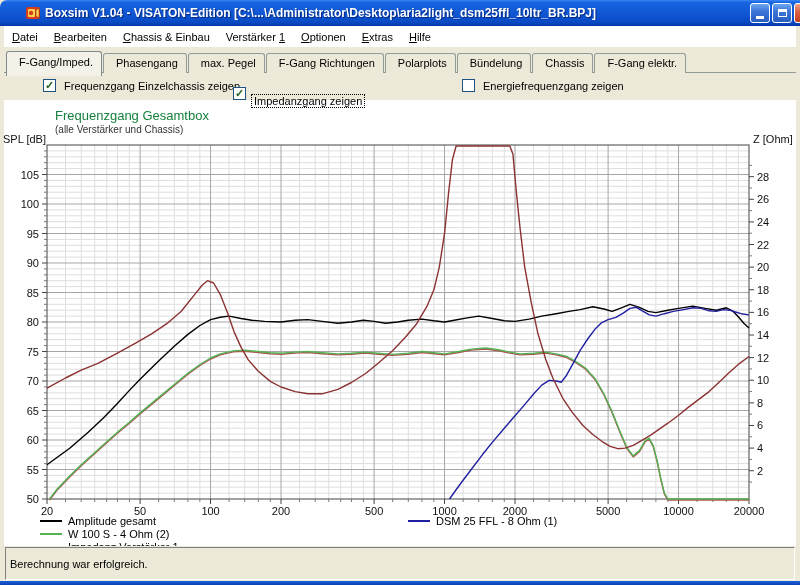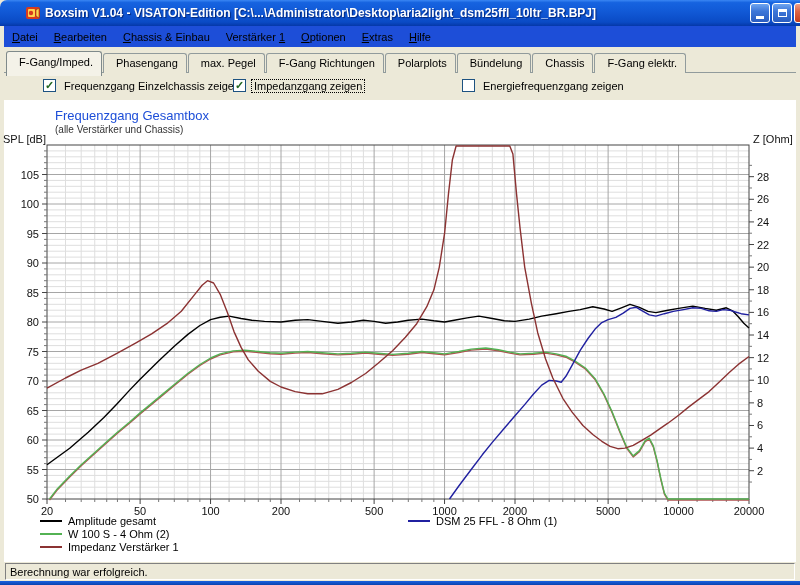--- a/index.html
+++ b/index.html
@@ -18,50 +18,50 @@
   .title-text{color:#fff;font-weight:bold;font-size:12px;text-shadow:1px 1px 1px #00257a;
     white-space:nowrap;overflow:hidden;flex:1;}
   .winbtns{display:flex;gap:2px;margin-right:6px;}
   .winbtn{width:20px;height:20px;border-radius:3px;border:1px solid #fff;
     display:flex;align-items:center;justify-content:center;color:#fff;font-size:11px;line-height:1;
     background:linear-gradient(180deg,#6ea5f0 0%,#3d76d8 40%,#2a5dc0 100%);box-sizing:border-box;}
   .winbtn.close{background:linear-gradient(180deg,#f0a088 0%,#dd6547 40%,#c43c1d 100%);font-weight:bold;font-size:13px;}
   .glyph-min{width:8px;height:3px;background:#fff;margin-top:9px;}
   .glyph-max{width:9px;height:8px;border:1px solid #fff;border-top:3px solid #fff;box-sizing:border-box;}
   
-  .menubar{position:absolute;left:4px;right:4px;top:26px;height:21px;background:#1d4ed8;
+  .menubar{position:absolute;left:4px;right:4px;top:26px;height:21px;background:#ffffff;
     display:flex;align-items:center;z-index:40;}
   .menu-item{padding:3px 8px;cursor:default;}
   
   .tabstrip{position:absolute;left:6px;top:51px;height:21px;display:flex;z-index:30;}
   .tab{background:#ece9d8;border:1px solid #919b9c;border-bottom:none;border-radius:3px 3px 0 0;
     padding:3px 8px 2px 12px;margin-right:1px;position:relative;top:2px;height:14px;white-space:nowrap;}
   .tab.active{background:#f4f2e8;top:0;height:18px;padding-top:4px;z-index:31;border-color:#7f8a8b;}
   .tabpage-line{position:absolute;left:4px;right:4px;top:72px;height:0;border-top:1px solid #919b9c;z-index:29;}
   
   .cb-band{position:absolute;left:5px;right:5px;top:73px;height:27px;background:#ece9d8;z-index:20;}
   .checkbox-row{position:absolute;top:6px;display:flex;align-items:center;gap:6px;}
   .cb-box{width:13px;height:13px;background:#fff;border:1px solid #1d5281;box-sizing:border-box;
     display:flex;align-items:center;justify-content:center;font-size:11px;font-weight:bold;color:#21651f;}
   .cb-label{padding:0 2px;}
-  .cb-label.focused{outline:1px dotted #000;}
+  .cb-label.focused{outline:1px dotted #000;margin-top:16px;}
   
   .client-white{position:absolute;left:4px;right:4px;top:100px;bottom:23px;background:#fff;z-index:1;}
-  .chart-title{position:absolute;left:55px;top:108px;font-size:13px;color:#1d4ed8;z-index:10;}
+  .chart-title{position:absolute;left:55px;top:108px;font-size:13px;color:#15803d;z-index:10;}
   .chart-subtitle{position:absolute;left:55px;top:124px;font-size:10px;color:#333;z-index:10;}
   .axis-unit{position:absolute;font-size:11px;color:#111;z-index:10;}
   #unit-left{left:0;top:133px;width:46px;text-align:right;}
   #unit-right{left:753px;top:133px;}
   svg#plot{position:absolute;left:0;top:0;z-index:5;}
   
   .legend{position:absolute;z-index:10;}
   .legend-row{display:flex;align-items:center;height:13px;}
   .legend-line{width:22px;height:2px;margin-right:6px;flex:0 0 auto;}
   
-  .statusbar{position:absolute;left:4px;right:4px;bottom:4px;height:19px;background:#ece9d8;z-index:40;
+  .statusbar{position:absolute;left:4px;right:4px;bottom:4px;height:35px;background:#ece9d8;z-index:40;
     box-sizing:border-box;padding:1px;}
   .status-field{height:100%;box-sizing:border-box;border:1px solid;border-color:#808080 #fff #fff #808080;
     display:flex;align-items:center;padding-left:4px;background:#ece9d8;}
 </style>
 </head>
 <body>
 
 <div class="titlebar">
   <svg class="app-icon" viewBox="0 0 16 16">
     <rect x="1" y="2" width="14" height="12" rx="2" fill="#d83a1e"></rect>

